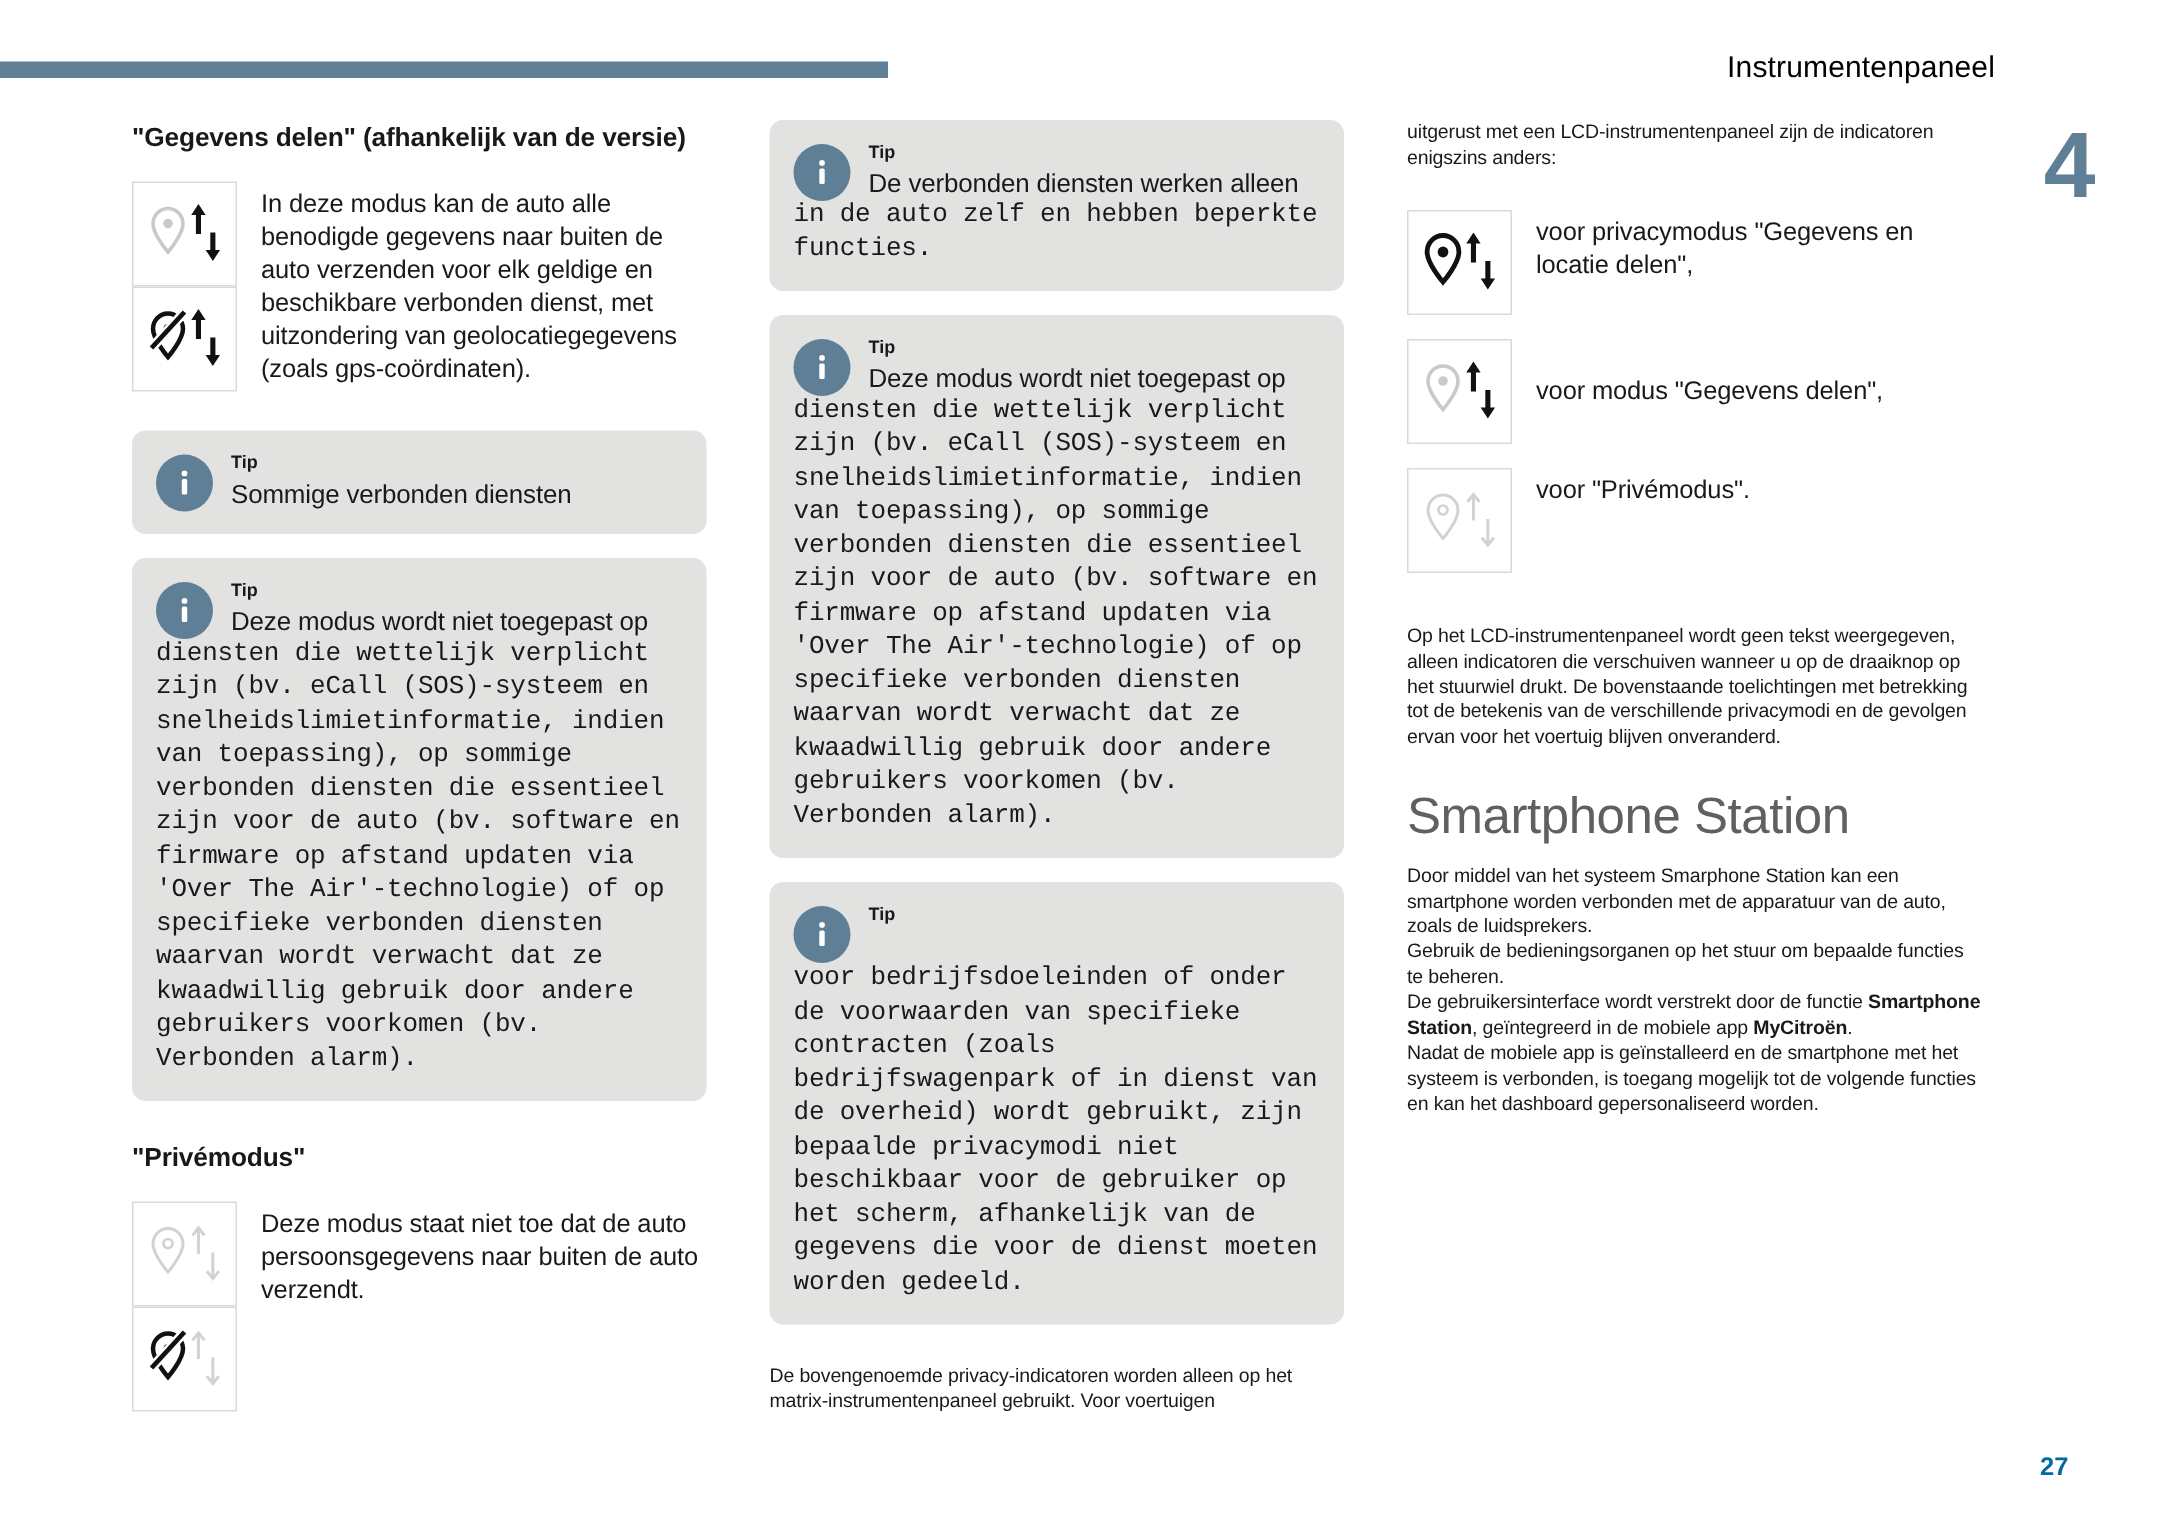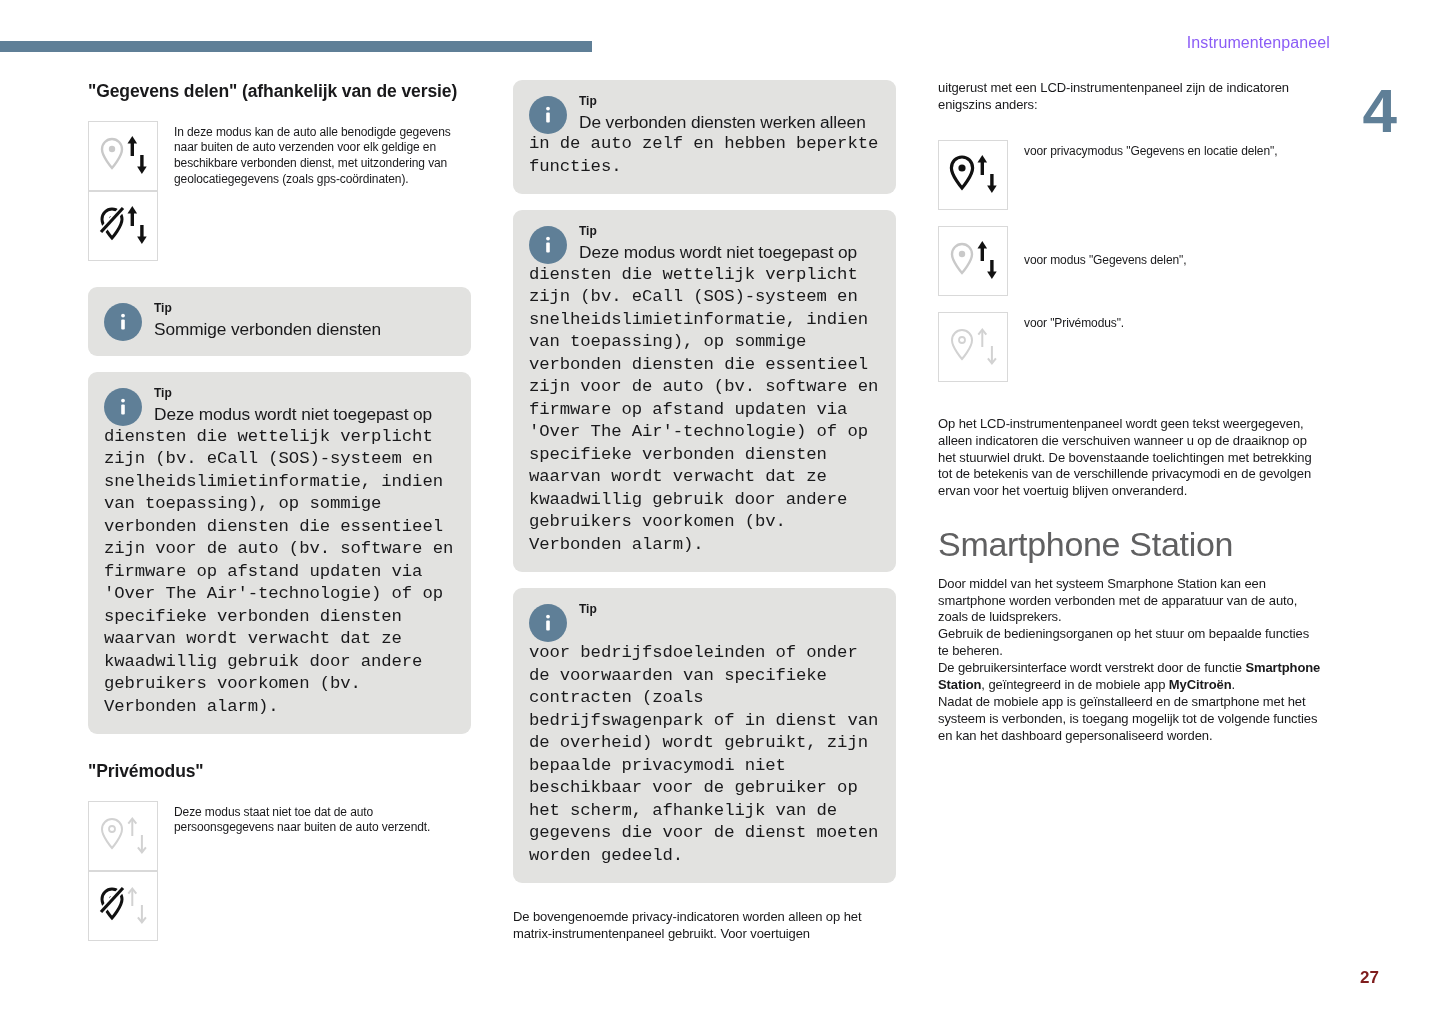--- a/index.html
+++ b/index.html
@@ -20,41 +20,41 @@
     left: 0;
     top: 41px;
     width: 592px;
     height: 11px;
     background: #5f7f97;
   }
   .header-title {
     position: absolute;
     right: 115px;
     top: 34px;
-    font-size: 16px;
-    color: #8b5cf6;
+    font-size: 20px;
+    color: #000000;
     letter-spacing: .1px;
     white-space: nowrap;
   }
   .chapter-number {
     position: absolute;
     right: 48px;
     top: 80px;
     font-size: 62px;
     font-weight: bold;
     color: #5f7f97;
     line-height: 1;
   }
   .page-number {
     position: absolute;
     right: 66px;
     bottom: 30px;
     font-size: 17px;
     font-weight: bold;
-    color: #7f1d1d;
+    color: #0369a1;
   }
 
   
   .col {
     position: absolute;
     top: 80px;
     width: 383px;
   }
   .col-left   { left: 88px; }
   .col-mid    { left: 513px; }
@@ -105,21 +105,21 @@
     height: 70px;
     border: 1px solid #d9d9d9;
     background: #fff;
     display: flex;
     align-items: center;
     justify-content: center;
     flex: 0 0 auto;
   }
   .icon-row .txt {
     padding-top: 4px;
-    font-size: 12px;
+    font-size: 17px;
     line-height: 1.30;
     letter-spacing: -.1px;
   }
 
   
   .tip {
     background: #e2e2e0;
     border-radius: 9px;
     padding: 14px 16px 16px 16px;
     position: relative;

